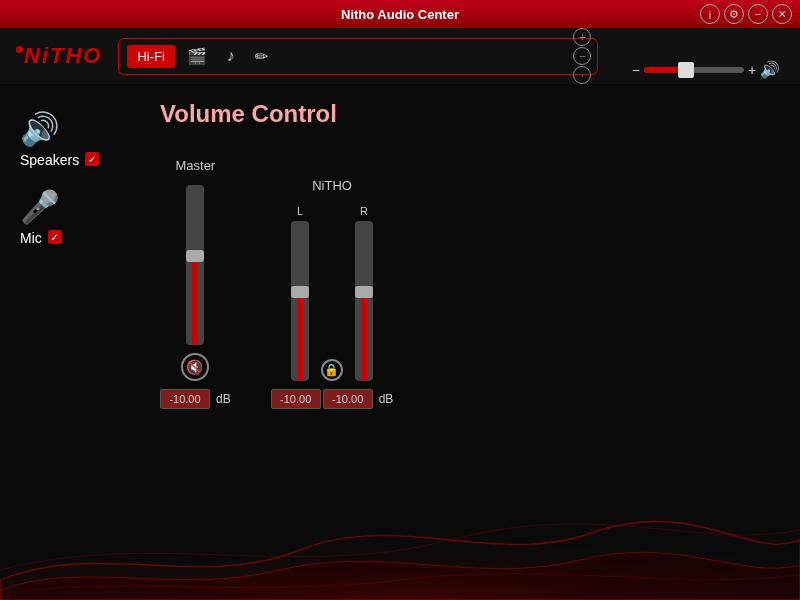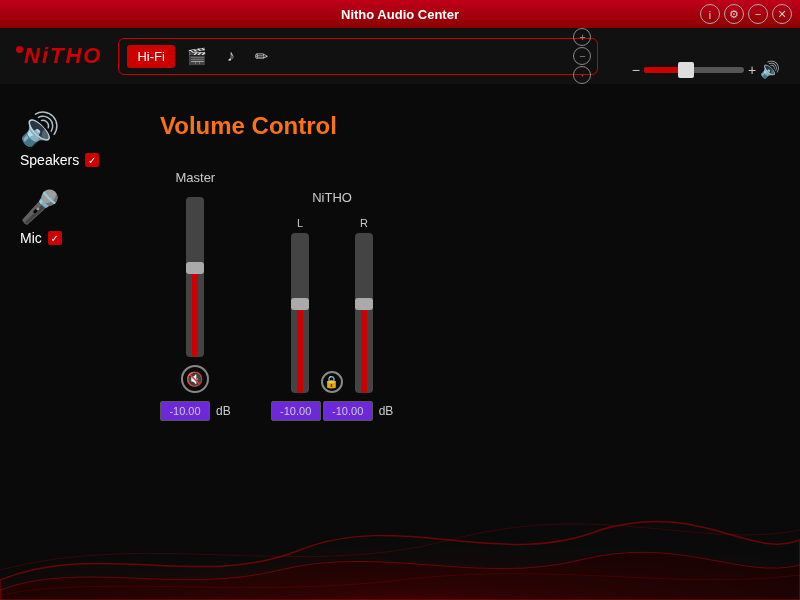--- a/index.html
+++ b/index.html
@@ -201,21 +201,20 @@
       gap: 4px;
     }
 
     .sidebar-icon {
       font-size: 32px;
       color: #cc2200;
     }
 
     .sidebar-label-row {
       display: flex;
-      align-items: center;
       gap: 6px;
     }
 
     .sidebar-label {
       color: white;
       font-size: 14px;
     }
 
     .check-box {
       width: 14px;
@@ -229,25 +228,24 @@
       font-size: 10px;
     }
 
     
     #content {
       flex: 1;
       padding: 0 20px;
     }
 
     #page-title {
-      color: #f97316;
+      color: #fca5a5;
       font-size: 24px;
       font-weight: bold;
       margin-bottom: 30px;
-      margin-top: 12px;
     }
 
     
     #volume-controls {
       display: flex;
       gap: 40px;
       align-items: flex-end;
     }
 
     .vol-group {
@@ -331,21 +329,21 @@
       display: flex;
       align-items: center;
       justify-content: center;
       color: #aaa;
       font-size: 12px;
     }
 
     .db-input {
       width: 50px;
       height: 20px;
-      background: #6d28d9;
+      background: #7f1d1d;
       border: 1px solid #555;
       color: #ccc;
       font-size: 11px;
       text-align: center;
       border-radius: 2px;
     }
 
     .db-label {
       color: #ccc;
       font-size: 12px;

